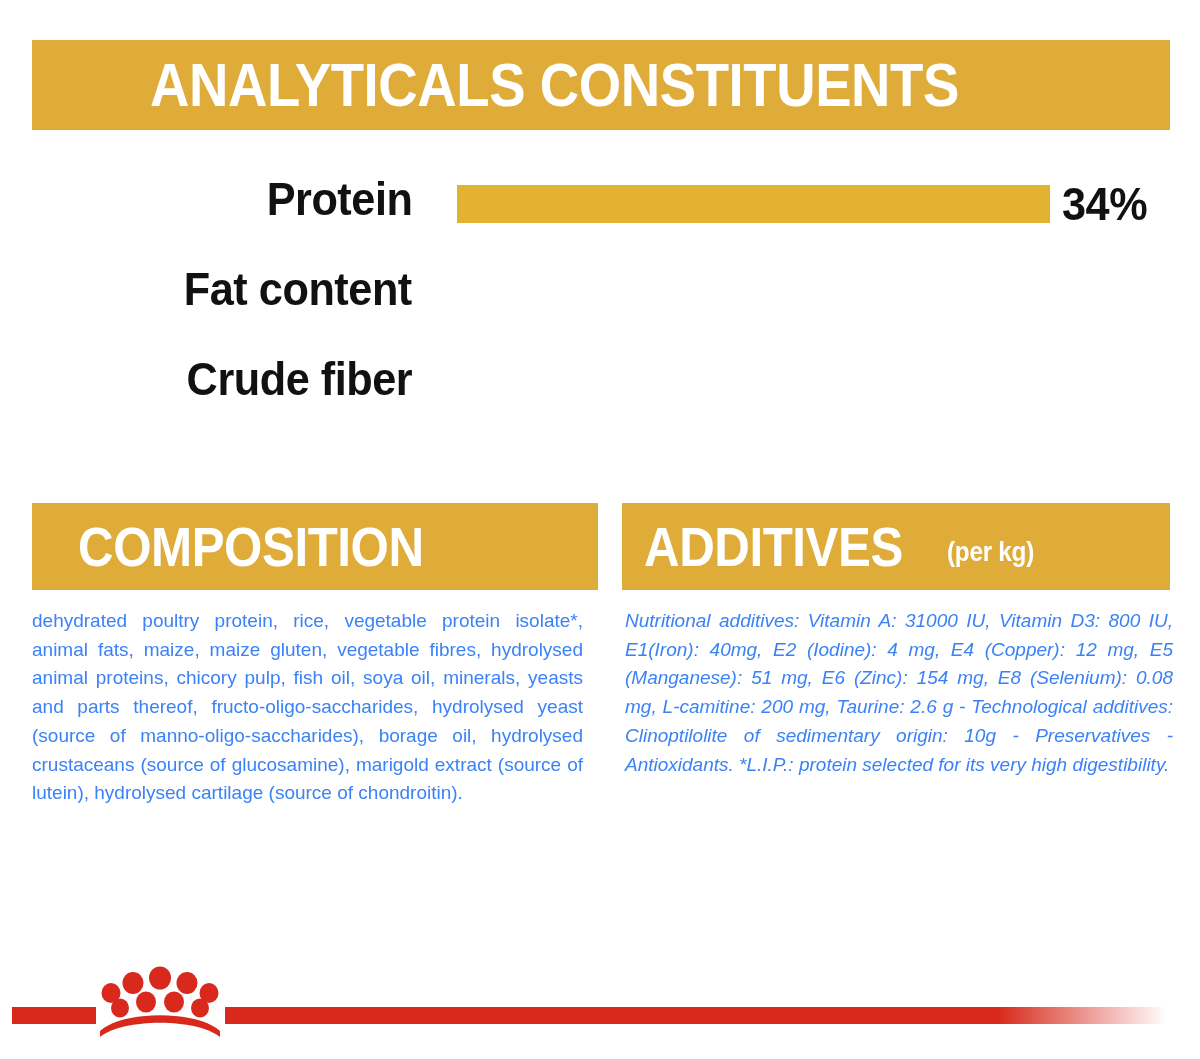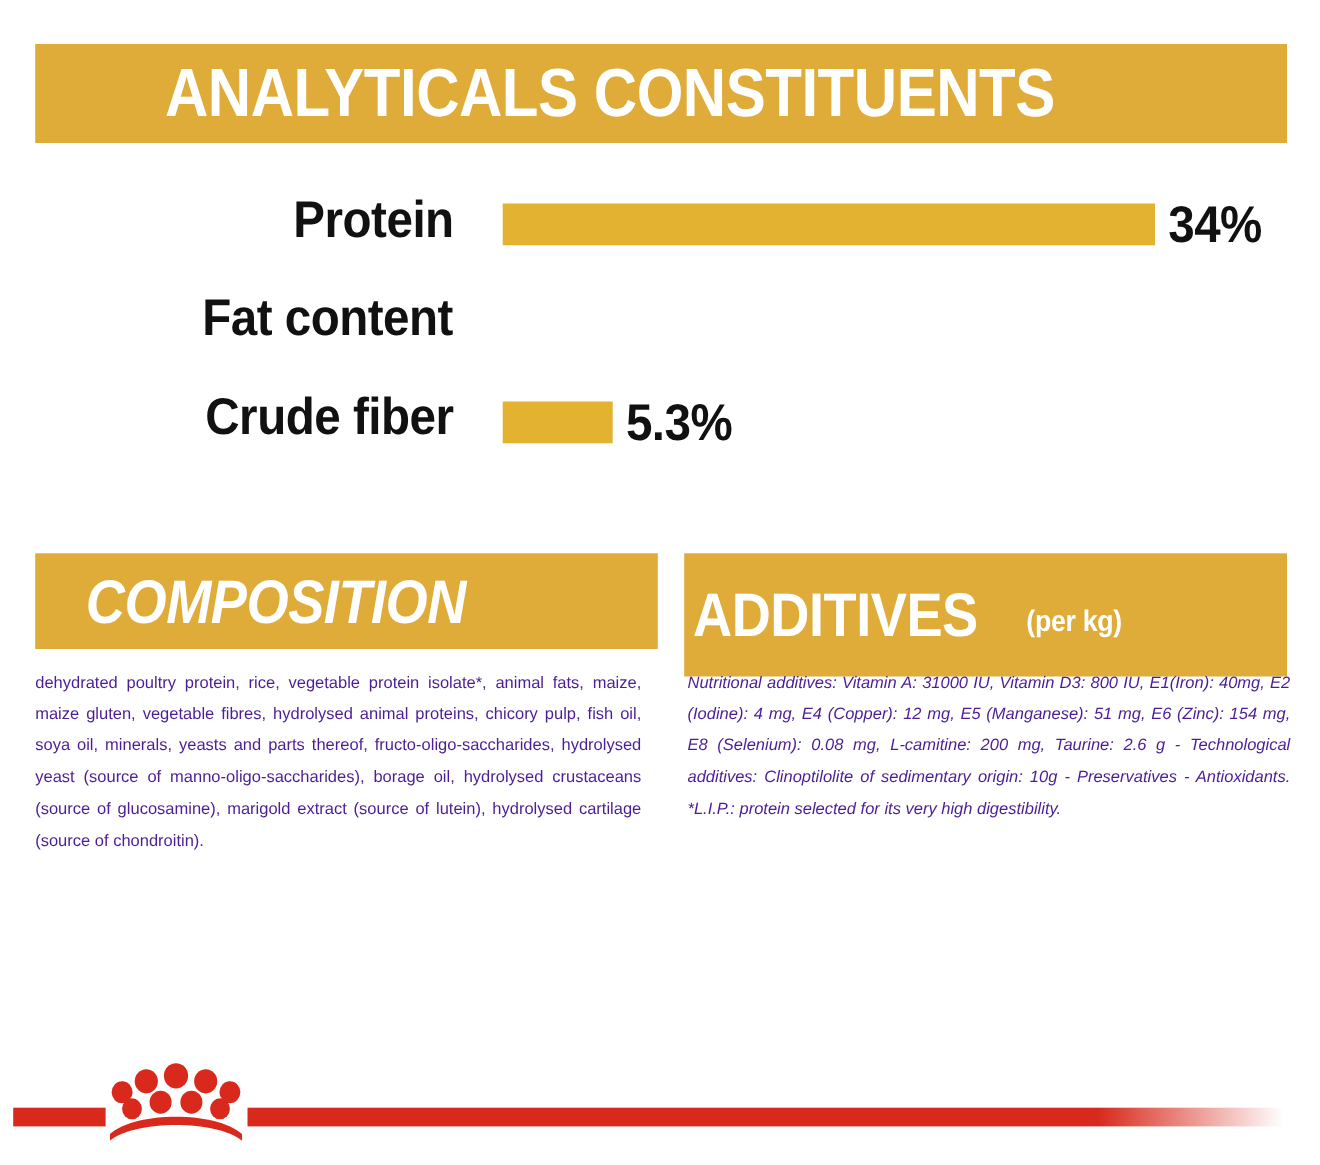--- a/index.html
+++ b/index.html
@@ -97,55 +97,54 @@
   }
 
   
   #composition-banner {
     position: absolute;
     left: 32px;
     top: 503px;
     width: 566px;
     height: 87px;
     padding-left: 46px;
-    font-style: italic;
   }
   #composition-banner .banner-title {
     font-size: 56px;
   }
 
   #additives-banner {
     position: absolute;
     left: 622px;
     top: 503px;
     width: 548px;
-    height: 112px;
-    padding-left: 8px;
+    height: 87px;
+    padding-left: 22px;
   }
   #additives-banner .banner-title {
     font-size: 56px;
   }
   .banner-sub {
     color: #ffffff;
     font-family: "Liberation Sans Narrow", "Liberation Sans", sans-serif;
     font-weight: bold;
     font-size: 27px;
     letter-spacing: -0.3px;
     transform: scaleX(0.9);
     transform-origin: left bottom;
     white-space: nowrap;
     margin-left: 9px;
     position: relative;
     top: 6px;
   }
 
   .body-text {
     position: absolute;
-    color: #4c1d95;
-    font-size: 15px;
+    color: #3b82f6;
+    font-size: 19px;
     line-height: 28.7px;
     text-align: justify;
     text-justify: inter-word;
   }
   #composition-text {
     left: 32px;
     top: 607px;
     width: 551px;
   }
   #additives-text {
@@ -200,24 +199,20 @@
       <span class="bar-value">34%</span>
     </div>
   </div>
 
   <div class="chart-row">
     <span class="chart-label">Fat content</span>
   </div>
 
   <div class="chart-row">
     <span class="chart-label">Crude fiber</span>
-    <div class="bar-wrap">
-      <div class="bar" style="width:100px"></div>
-      <span class="bar-value">5.3%</span>
-    </div>
   </div>
 
 </div>
 
 <div class="banner" id="composition-banner">
   <span class="banner-title">COMPOSITION</span>
 </div>
 <div class="body-text" id="composition-text">dehydrated poultry protein, rice, vegetable protein isolate*, animal fats, maize, maize gluten, vegetable fibres, hydrolysed animal proteins, chicory pulp, fish oil, soya oil, minerals, yeasts and parts thereof, fructo-oligo-saccharides, hydrolysed yeast (source of manno-oligo-saccharides), borage oil, hydrolysed crustaceans (source of glucosamine), marigold extract (source of lutein), hydrolysed cartilage (source of chondroitin).</div>
 
 <div class="banner" id="additives-banner">

